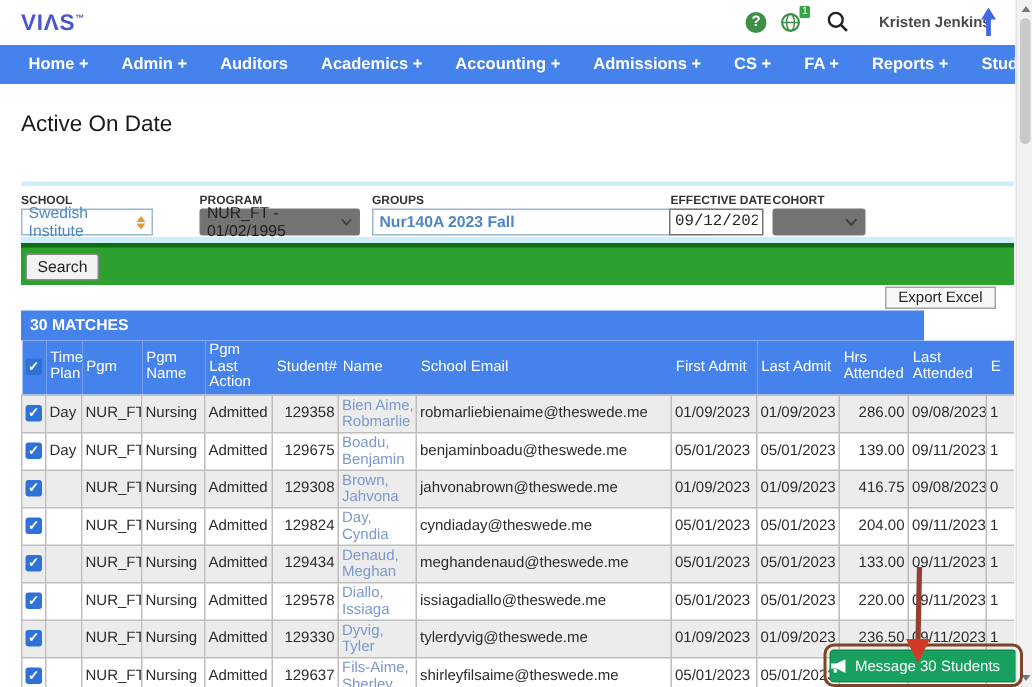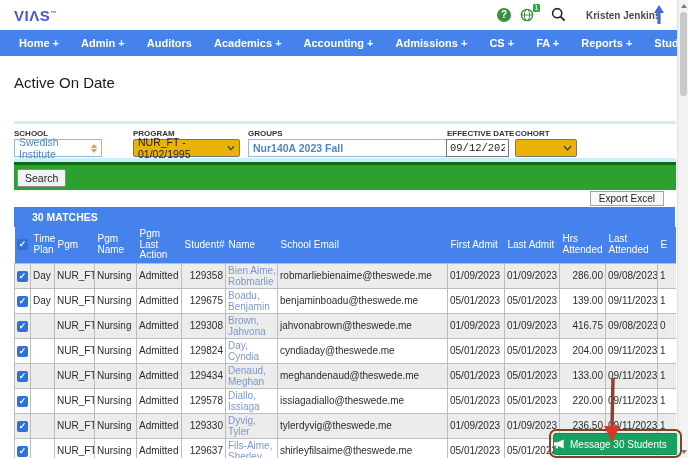--- a/index.html
+++ b/index.html
@@ -35,43 +35,43 @@
   
   .crit-bar { position:absolute; left:14px; top:104px; width:662px; height:17px; background:#4582ec;
     color:#fff; font-size:10px; font-weight:bold; line-height:17px; padding-left:6px; }
   .crit-panel { position:absolute; left:14px; top:121px; width:662px; height:41px; background:#fff;
     border-top:3px solid #cfeefb; border-bottom:4px solid #cfeefb; }
   .flabel { position:absolute; top:5px; font-size:8px; font-weight:bold; color:#333; }
   .fbox { position:absolute; top:15px; height:18px; background:#fff; border:1px solid #9ab8cc;
     display:flex; align-items:center; justify-content:space-between; padding:0 4px;
     font-size:10.5px; color:#4e86c4; cursor:pointer; }
   .fbox.bold { font-weight:bold; }
-  .sel { position:absolute; top:15px; height:18px; background:#eab308; border:1px solid #767676; border-radius:2px;
+  .sel { position:absolute; top:15px; height:18px; background:#737373; border:1px solid #767676; border-radius:2px;
     display:flex; align-items:center; justify-content:space-between; padding:0 4px;
     font-size:10.5px; color:#222; cursor:pointer; }
   .updown { display:flex; flex-direction:column; align-items:center; }
   .tri-up { width:0; height:0; border-left:3px solid transparent; border-right:3px solid transparent;
     border-bottom:4px solid #e09a3a; }
   .tri-dn { width:0; height:0; border-left:3px solid transparent; border-right:3px solid transparent;
     border-top:4px solid #e09a3a; margin-top:1px; }
   .date-input { position:absolute; top:15px; height:18px; border:1px solid #767676; font-size:10.5px;
     color:#222; padding:0 3px; font-family:"Liberation Sans", sans-serif; }
 
   .green-bar { position:absolute; left:14px; top:162px; width:662px; height:28px; background:#2da12f;
     border-top:3px solid #0e6c13; }
   .search-btn { position:absolute; left:3px; top:4px; background:#f2f2f2; border:1px solid #8a8a8a;
     border-radius:2px; font-size:10.5px; color:#222; padding:2px 7px; cursor:pointer;
     font-family:"Liberation Sans", sans-serif; }
 
   .export-btn { position:absolute; top:191px; right:13px; background:#f8f8f8; border:1px solid #a5a5a5;
     font-size:10px; color:#222; padding:1px 8px; cursor:pointer; font-family:"Liberation Sans", sans-serif; }
 
   
-  .matches-bar { position:absolute; left:14px; top:207px; width:661px; height:20px; background:#4582ec;
-    color:#fff; font-size:10.5px; font-weight:bold; line-height:20px; padding-left:18px; }
+  .matches-bar { position:absolute; left:14px; top:207px; width:602px; height:20px; background:#4582ec;
+    color:#fff; font-size:10.5px; font-weight:bold; line-height:20px; padding-left:6px; }
   .tbl-clip { position:absolute; left:14px; top:227px; width:662px; height:231px; overflow:hidden; }
   table { border-collapse:collapse; table-layout:fixed; width:703px; }
   th { background:#4582ec; color:#fff; font-size:10px; font-weight:normal; text-align:left;
     vertical-align:middle; padding:2px 2px 2px 3px; line-height:10.5px; height:31px; }
   th.nw { white-space:nowrap; }
   td { font-size:10px; color:#2b2b2b; border:1px solid #bdbdbd; padding:1px 2px; height:23px;
     vertical-align:middle; line-height:11px; white-space:nowrap; overflow:hidden; }
   tr.odd td { background:#ececec; }
   tr.even td { background:#fff; }
   td.c-cb, th.c-cb { text-align:center; padding:1px; }

